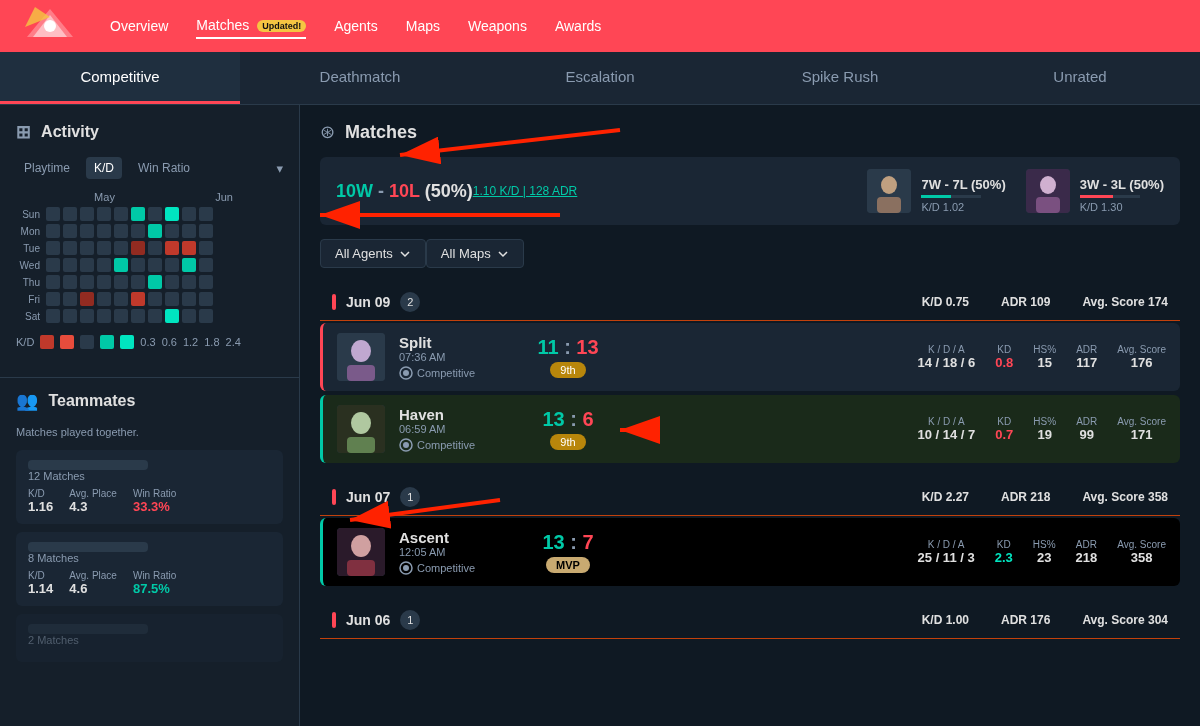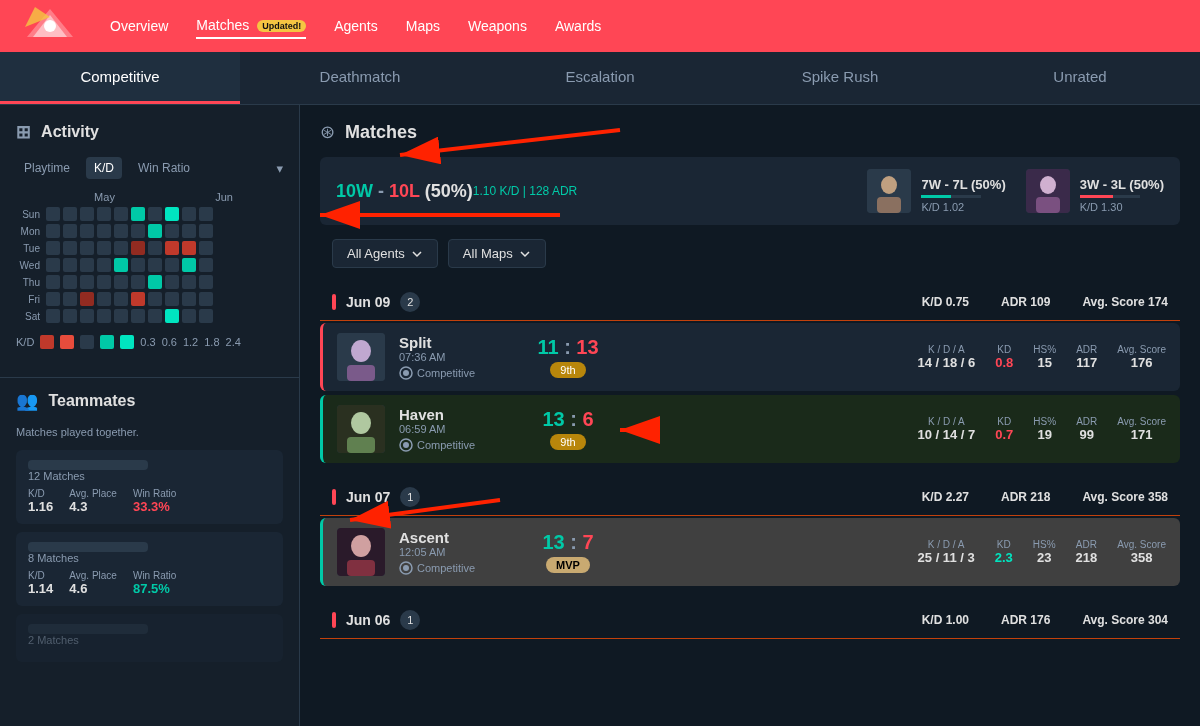--- a/index.html
+++ b/index.html
@@ -290,20 +290,21 @@
       font-size: 18px;
       font-weight: 700;
     }
     .summary-wl .win { color: #00c9a7; }
     .summary-wl .loss { color: #ff4655; }
     .summary-wl .pct { color: #e0e0e0; }
     .summary-kd-adr {
       font-size: 12px;
       color: #00c9a7;
       margin-top: 3px;
+      text-decoration: underline;
     }
     .summary-agents {
       display: flex;
       gap: 20px;
     }
     .agent-summary {
       display: flex;
       align-items: flex-end;
       gap: 10px;
     }
@@ -328,23 +329,21 @@
       position: relative;
     }
     .agent-kd-fill {
       height: 100%;
     }
     .agent-kd-val { font-size: 11px; color: #8a9bb0; }
 
     
     .filters-row {
       display: flex;
-      gap: 10px;
       margin-bottom: 16px;
-      margin-left: 12px;
     }
     .filter-btn {
       background: #1a2634;
       border: 1px solid #2a3a4a;
       color: #e0e0e0;
       border-radius: 4px;
       padding: 6px 14px;
       font-size: 13px;
       cursor: pointer;
       display: flex;
@@ -911,21 +910,21 @@
         <div class="day-indicator"></div>
         <span class="day-label">Jun 07</span>
         <div class="day-count">1</div>
         <div class="day-stats">
           <span>K/D <span>2.27</span></span>
           <span>ADR <span>218</span></span>
           <span>Avg. Score <span>358</span></span>
         </div>
       </div>
 
-      <div class="match-row win" style="background:#404040;">
+      <div class="match-row win" style="background:#000000;">
         <div class="match-agent-img">
           <svg viewBox="0 0 48 48">
             <rect width="48" height="48" fill="#2a1a2a"></rect>
             <ellipse cx="24" cy="18" rx="10" ry="11" fill="#d0a0a0"></ellipse>
             <rect x="10" y="32" width="28" height="16" rx="4" fill="#803040"></rect>
           </svg>
         </div>
         <div class="match-info">
           <span class="match-map">Ascent</span>
           <span class="match-time">12:05 AM</span>

